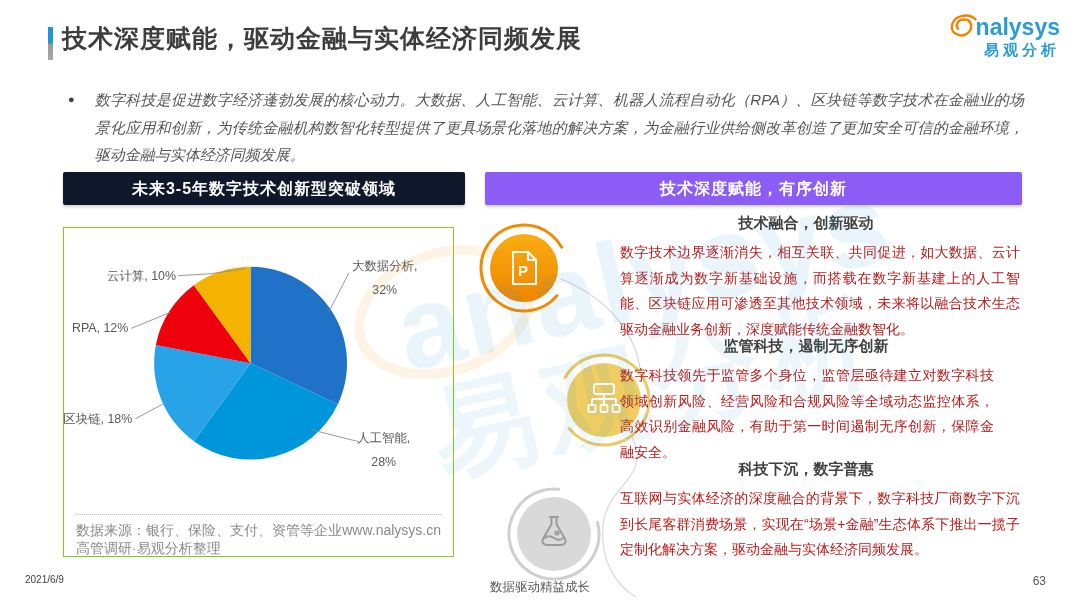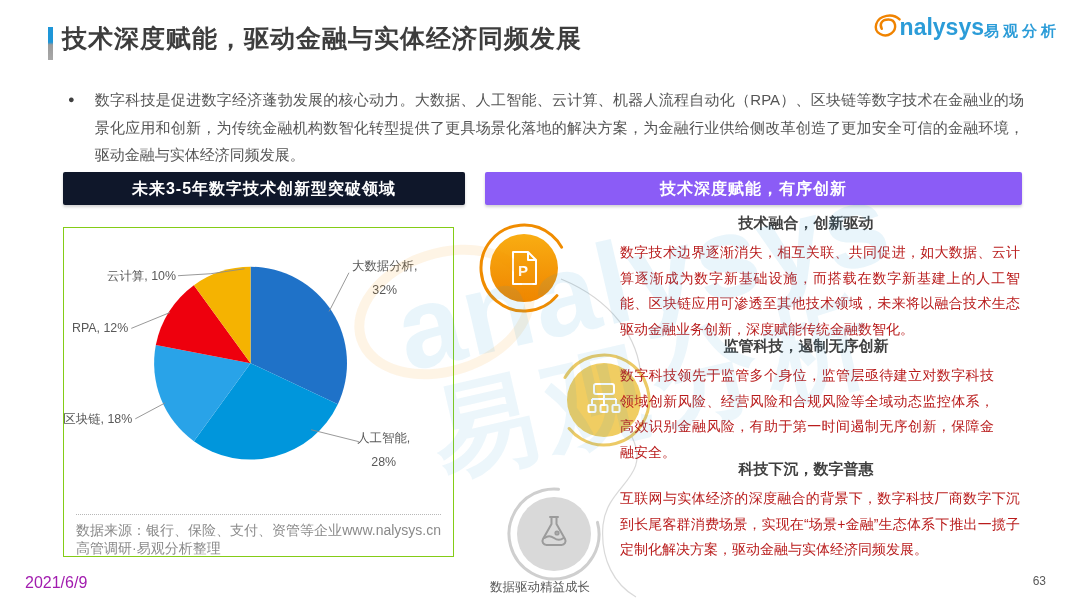--- a/index.html
+++ b/index.html
@@ -10,29 +10,29 @@
   
   .wm{position:absolute;pointer-events:none;z-index:40;font-weight:bold;white-space:nowrap;}
   .wm-swirl{left:352px;top:248px;width:165px;height:108px;border:10px solid rgba(243,152,0,0.10);
     border-radius:50%;transform:rotate(-18deg);}
   .wm-t1{left:392px;top:210px;font-size:115px;color:rgba(43,156,216,0.10);transform:rotate(-13deg);letter-spacing:2px;}
   .wm-t2{left:428px;top:318px;font-size:104px;color:rgba(43,156,216,0.09);transform:rotate(-13deg);letter-spacing:10px;}
   
   .accent{position:absolute;left:48px;top:27px;width:5px;height:33px;
     background:linear-gradient(#1e96d8 0%,#1e96d8 46%,#9b9b9b 54%,#a8a8a8 100%);}
   .title{position:absolute;left:62px;top:22px;margin:0;font-size:25px;font-weight:bold;color:#3d3d3d;letter-spacing:1px;}
-  .logo{position:absolute;right:20px;top:14px;display:flex;flex-direction:row;align-items:flex-end;z-index:5;}
+  .logo{position:absolute;right:20px;top:14px;display:flex;flex-direction:column;align-items:flex-end;z-index:5;}
   .logo-row{display:flex;align-items:center;}
   .swirl{width:33px;height:28px;margin-right:-3px;margin-top:-4px;}
   .logo-text{font-size:23px;font-weight:bold;color:#2b9cd8;}
   .logo-sub{font-size:15px;font-weight:bold;color:#2b9cd8;letter-spacing:4px;}
   
   .intro{position:absolute;left:68px;top:86px;width:956px;display:flex;}
   .dot{font-size:11px;color:#404040;margin:7px 20px 0 0;}
-  .intro-text{margin:0;font-size:15px;line-height:27.5px;color:#555555;text-align:justify;}
+  .intro-text{margin:0;font-size:15px;line-height:27.5px;color:#555555;text-align:justify;font-style:italic;}
   
   .hdr{position:absolute;top:172px;height:33px;line-height:33px;text-align:center;color:#fff;
     font-weight:bold;font-size:16px;letter-spacing:1px;border-radius:2px;box-shadow:0 2px 3px rgba(0,0,0,0.18);}
   .hdr-blue{left:63px;width:402px;background:#0f172a;}
   .hdr-orange{left:485px;width:537px;background:#8b5cf6;}
   
   .chart-box{position:absolute;left:63px;top:227px;width:391px;height:330px;border:1px solid #84cc16;
     box-sizing:border-box;background:#fff;}
   #pie-svg{position:absolute;left:0;top:0;width:389px;height:326px;font-family:inherit;}
   .src-sep{position:absolute;left:12px;right:12px;top:286px;border-top:1px dotted #b8b8b8;}
@@ -42,21 +42,21 @@
   .sect{position:absolute;left:590px;width:432px;}
   .sect-h{text-align:center;font-size:15px;font-weight:bold;color:#404040;margin:0 0 7px;}
   .sect-b{margin:0 0 0 30px;width:400px;font-size:14px;line-height:25.5px;color:#b91c1c;text-align:justify;}
   .sect-narrow .sect-b{width:374px;}
   .connectors{position:absolute;left:0;top:0;width:1080px;height:608px;pointer-events:none;}
   .icon-svg{position:absolute;width:100px;height:100px;pointer-events:none;}
   #icon1{left:474px;top:220px;}
   #icon2{left:554px;top:352px;}
   #icon3{left:504px;top:486px;}
   
-  .footer-date{position:absolute;left:25px;top:574px;font-size:16px;color:#a21caf;}
+  .footer-date{position:absolute;left:25px;top:574px;font-size:10px;color:#404040;}
   .footer-slogan{position:absolute;left:0;right:0;top:579px;text-align:center;font-size:12.5px;color:#595959;}
   .footer-page{position:absolute;right:34px;top:574px;font-size:12px;color:#595959;}
 </style>
 </head>
 <body>
 
 <div id="page">
 
   <div class="wm wm-swirl"></div>
   <div class="wm wm-t1">analysys</div>

